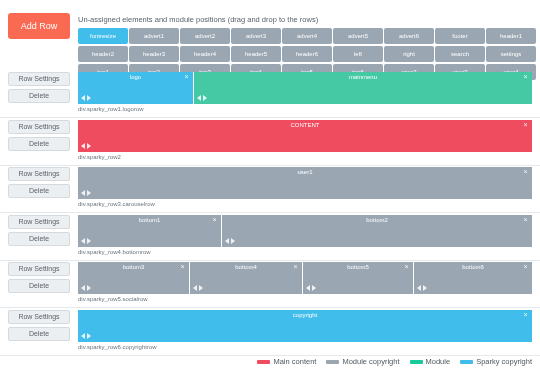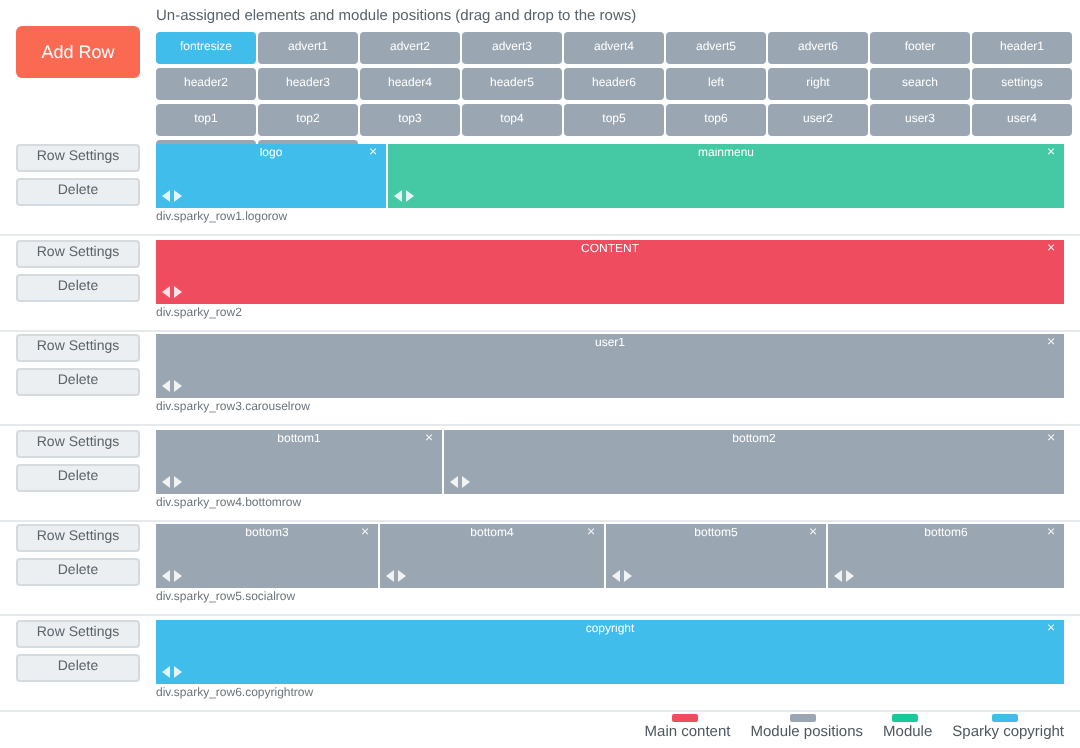--- a/index.html
+++ b/index.html
@@ -37,21 +37,21 @@
     display: flex;
     align-items: center;
     justify-content: center;
     cursor: pointer;
     border: none;
     font-family: Liberation Sans, sans-serif;
   }
   #unassigned-panel {
     position: absolute;
     left: 78px;
-    top: 0;
+    top: 12px;
     width: 462px;
   }
   #unassigned-title {
     font-size: 7.5px;
     color: #59636c;
     padding: 3px 0 4px 0;
     line-height: 9px;
   }
   #unassigned-list {
     display: flex;
@@ -199,21 +199,20 @@
     display: flex;
     justify-content: flex-end;
     padding-right: 8px;
     box-sizing: border-box;
     align-items: center;
   }
   .legend-item {
     display: flex;
     align-items: center;
     margin-left: 10px;
-    flex-direction: column;
   }
   .legend-swatch {
     width: 13px;
     height: 4px;
     border-radius: 1px;
     margin-right: 3px;
   }
   .legend-label {
     font-size: 7.5px;
     color: #4f585f;
@@ -471,21 +470,21 @@
     </div>
   </div>
 
 <div id="legend">
     <div class="legend-item">
       <span class="legend-swatch" style="background: rgb(239, 76, 95);"></span>
       <span class="legend-label">Main content</span>
     </div>
     <div class="legend-item">
       <span class="legend-swatch" style="background: rgb(154, 166, 178);"></span>
-      <span class="legend-label">Module positions</span>
+      <span class="legend-label">Module copyright</span>
     </div>
     <div class="legend-item">
       <span class="legend-swatch" style="background: rgb(24, 201, 154);"></span>
       <span class="legend-label">Module</span>
     </div>
     <div class="legend-item">
       <span class="legend-swatch" style="background: rgb(65, 189, 235);"></span>
       <span class="legend-label">Sparky copyright</span>
     </div>
   </div>

